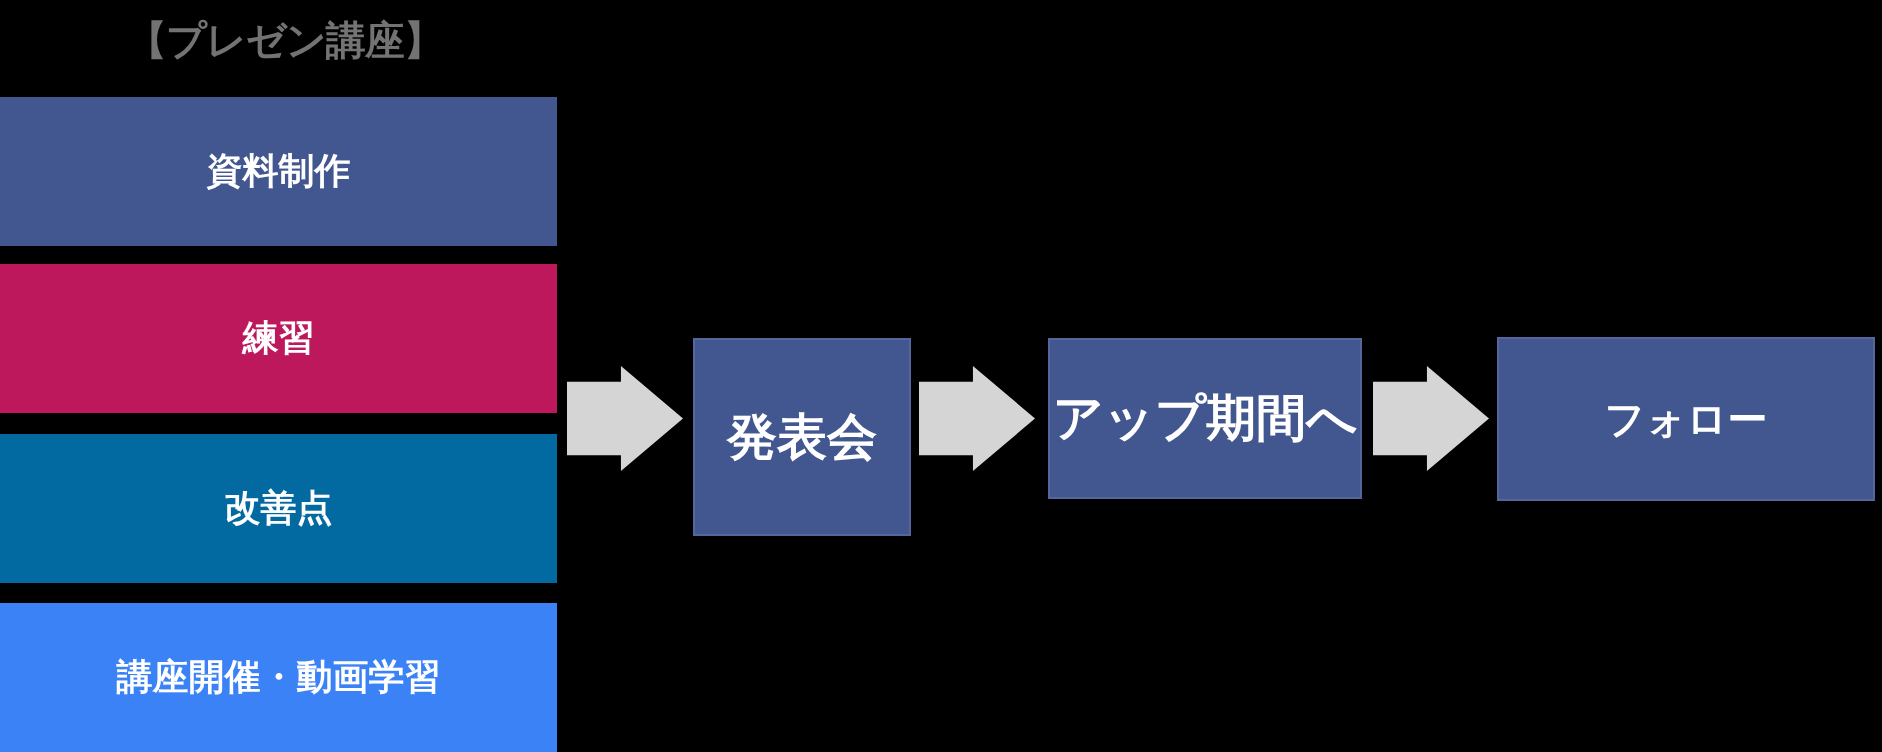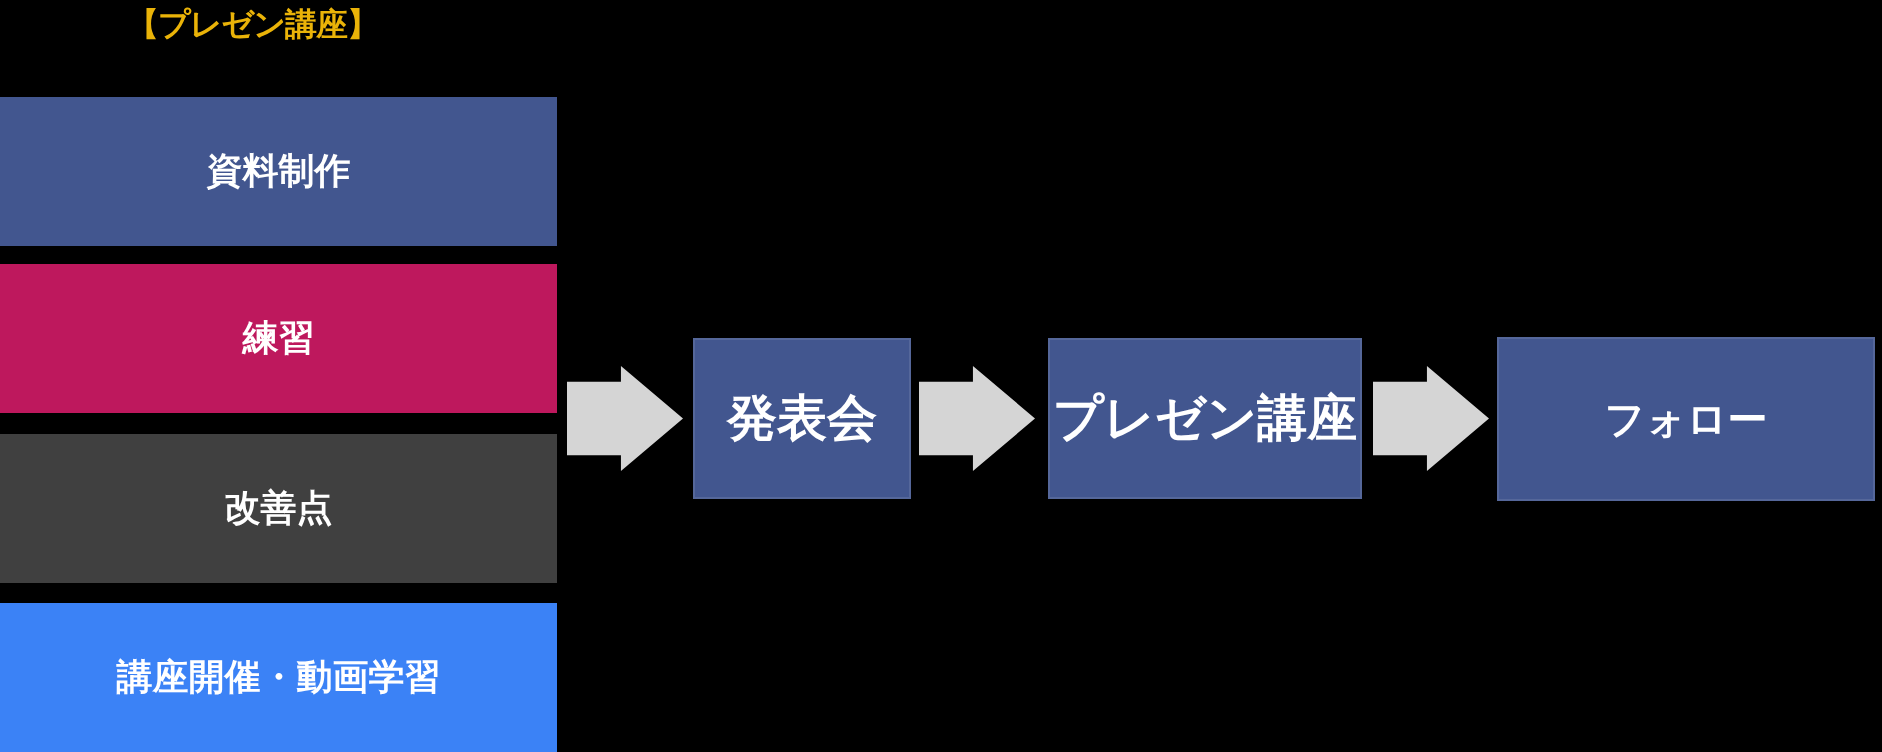--- a/index.html
+++ b/index.html
@@ -7,49 +7,49 @@
     position: relative;
     width: 1882px;
     height: 752px;
     background: #000000;
     overflow: hidden;
     font-family: "Liberation Sans", "DejaVu Sans", sans-serif;
   }
   .slide-title {
     position: absolute;
     left: 127px;
-    top: 0px;
-    font-size: 32px;
+    top: 16px;
+    font-size: 40px;
     line-height: 48px;
     font-weight: bold;
-    color: #eab308;
+    color: #737373;
     letter-spacing: -1px;
     white-space: nowrap;
   }
   .box {
     position: absolute;
     display: flex;
     align-items: center;
     justify-content: center;
     color: #ffffff;
     font-weight: bold;
     text-align: center;
     box-sizing: border-box;
   }
   .course-box { left: 0; width: 557px; font-size: 36px; }
   .course-box.b1 { top: 97px;  height: 149px; background: #42568F; }
   .course-box.b2 { top: 264px; height: 149px; background: #be185d; }
-  .course-box.b3 { top: 434px; height: 149px; background: #404040; }
+  .course-box.b3 { top: 434px; height: 149px; background: #0369a1; }
   .course-box.b4 { top: 603px; height: 149px; background: #3b82f6; }
   .flow-box {
     background: #42568F;
     border: 2px solid rgba(255,255,255,0.10);
     font-size: 50px;
   }
-  .flow-box.f1 { left: 693px;  top: 338px; width: 218px; height: 161px; }
+  .flow-box.f1 { left: 693px;  top: 338px; width: 218px; height: 198px; }
   .flow-box.f2 { left: 1048px; top: 338px; width: 314px; height: 161px; }
   .flow-box.f3 { left: 1497px; top: 337px; width: 378px; height: 164px;
                  font-size: 40px; line-height: 57px; flex-direction: row; }
   .arrow {
     position: absolute;
     top: 366px;
     width: 116px;
     height: 105px;
     background: #D5D5D5;
     clip-path: polygon(0 15%, 46.5% 15%, 46.5% 0%, 100% 50%, 46.5% 100%, 46.5% 85%, 0 85%);
@@ -83,21 +83,21 @@
 
   <div class="arrow a1"></div>
 
   <div class="box flow-box f1">
     <span>発表会</span>
   </div>
 
   <div class="arrow a2"></div>
 
   <div class="box flow-box f2">
-    <span>プレゼン講座</span>
+    <span>アップ期間へ</span>
   </div>
 
   <div class="arrow a3"></div>
 
   <div class="box flow-box f3">
     <span>フォロー</span>
   </div>
 
 </div>
 

